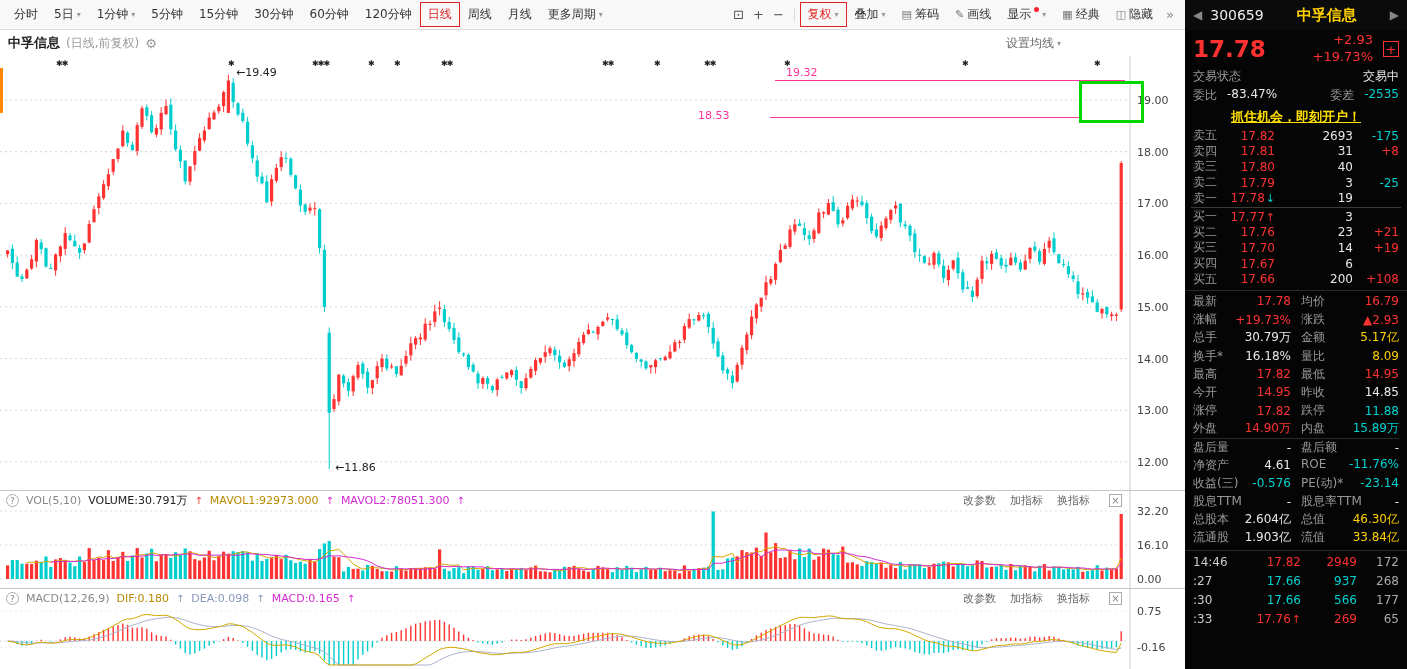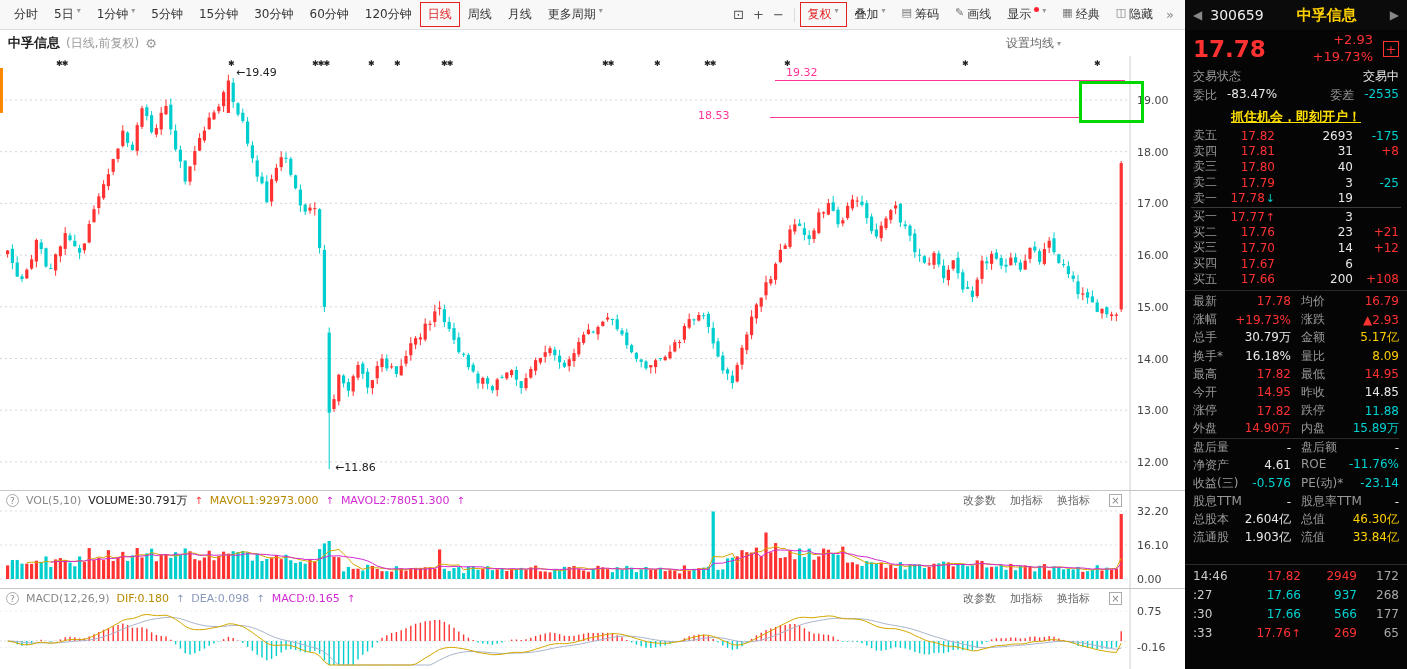--- a/index.html
+++ b/index.html
@@ -1,21 +1,21 @@
 <!DOCTYPE html>
 <html><head>
 <meta charset="utf-8">
 <style>
   *{margin:0;padding:0;box-sizing:border-box}
   html,body{width:1407px;height:669px;overflow:hidden}
   body{position:relative;background:#000;font-family:"DejaVu Sans","Liberation Sans",sans-serif;-webkit-font-smoothing:antialiased}
   
   .toolbar{position:absolute;left:0;top:0;width:1185px;height:30px;background:#f8f8f8;border-bottom:1px solid #ddd;display:flex;align-items:center;padding:0 6px;font-size:12px;color:#333;z-index:5}
   .tb-tabs,.tb-icons,.tb-tools{display:flex;align-items:center}
-  .tb-btn{padding:3px 7px;display:flex;align-items:flex-start;gap:3px;cursor:pointer;border:1px solid transparent;white-space:nowrap}
+  .tb-btn{padding:3px 7px;display:flex;align-items:center;gap:3px;cursor:pointer;border:1px solid transparent;white-space:nowrap}
   .tb-active,.tb-accent{color:#e02222;border-color:#e02222}
   .caret{font-size:8px;color:#999}
   .tb-spacer{flex:1}
   .tb-icon{width:20px;height:20px;display:flex;align-items:center;justify-content:center;color:#555;cursor:pointer;font-size:13px}
   .tb-sep{width:1px;height:14px;background:#ddd;margin:0 5px}
   .red-dot{width:5px;height:5px;border-radius:50%;background:#f23;align-self:flex-start;margin-top:1px}
   .tb-glyph{font-size:11px;color:#777}
   .collapse{color:#888;font-size:13px;padding:0 5px;cursor:pointer}
   
   .chart{position:absolute;left:0;top:30px;width:1185px;height:639px;background:#fff}
@@ -75,21 +75,21 @@
   .ob-v{flex:1;text-align:right;color:#e8e8e8}
   .ob-c{width:46px;text-align:right;flex:none}
   .ob-div{border-top:1px solid #3a3a3a;margin:1px 6px}
   .ar{font-size:11px;margin-left:1px}
   .stats-grid{flex:none;margin-top:3px;border-top:1px solid #2a2a2a;padding:2px 8px 0}
   .st-row{display:flex;height:18.2px;align-items:flex-start;gap:10px}
   .st-div{border-top:1px solid #2a2a2a}
   .st-cell{flex:1;display:flex;align-items:center;min-width:0}
   .st-l{color:#999;white-space:nowrap}
   .st-v{margin-left:auto;white-space:nowrap}
-  .tick-list{flex:none;margin-top:16px;border-top:1px solid #2a2a2a;padding:2px 8px 0}
+  .tick-list{flex:none;margin-top:2px;border-top:1px solid #2a2a2a;padding:2px 8px 0}
   .tk-row{display:flex;height:19px;align-items:center;cursor:pointer}
   .tk-t{color:#ccc;width:42px;flex:none}
   .tk-p{flex:1;text-align:right}
   .tk-v{width:56px;text-align:right;flex:none}
   .tk-n{width:42px;text-align:right;color:#aaa;flex:none}
 </style>
 </head>
 <body>
 
 <div class="toolbar">
@@ -1283,21 +1283,21 @@
       <div class="ob-row">
         <span class="ob-l">买二</span>
         <span class="ob-p up">17.76</span>
         <span class="ob-v">23</span>
         <span class="ob-c up">+21</span>
       </div>
       <div class="ob-row">
         <span class="ob-l">买三</span>
         <span class="ob-p up">17.70</span>
         <span class="ob-v">14</span>
-        <span class="ob-c up">+12</span>
+        <span class="ob-c up">+19</span>
       </div>
       <div class="ob-row">
         <span class="ob-l">买四</span>
         <span class="ob-p up">17.67</span>
         <span class="ob-v">6</span>
         <span class="ob-c up"></span>
       </div>
       <div class="ob-row">
         <span class="ob-l">买五</span>
         <span class="ob-p up">17.66</span>

